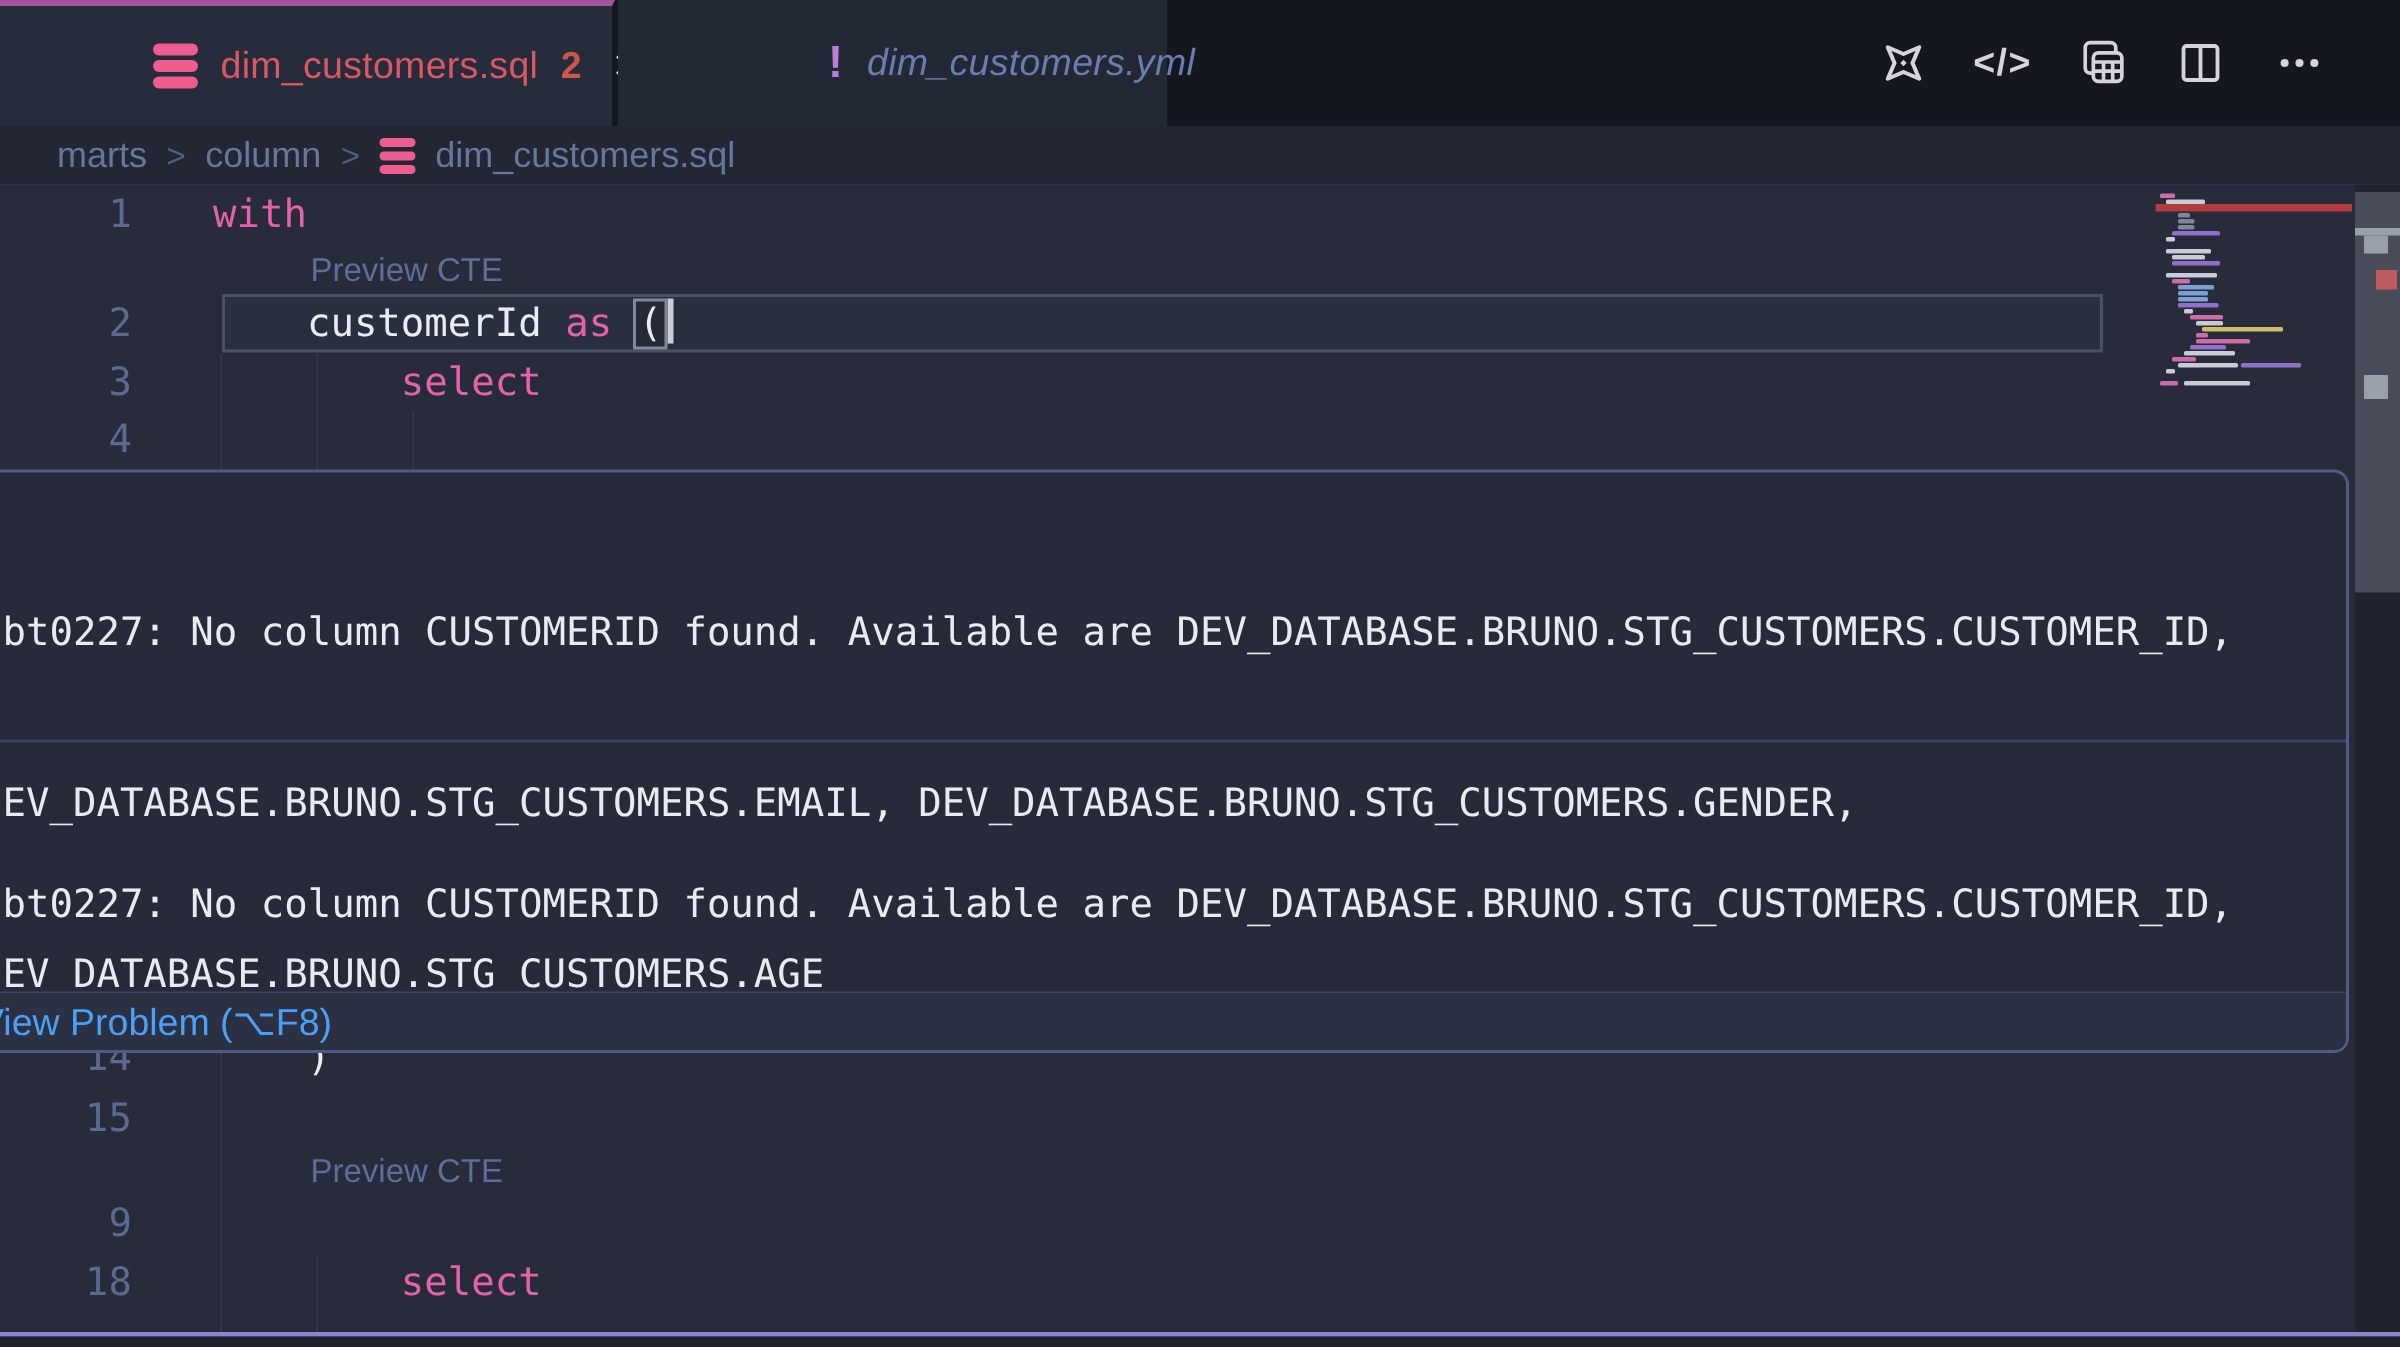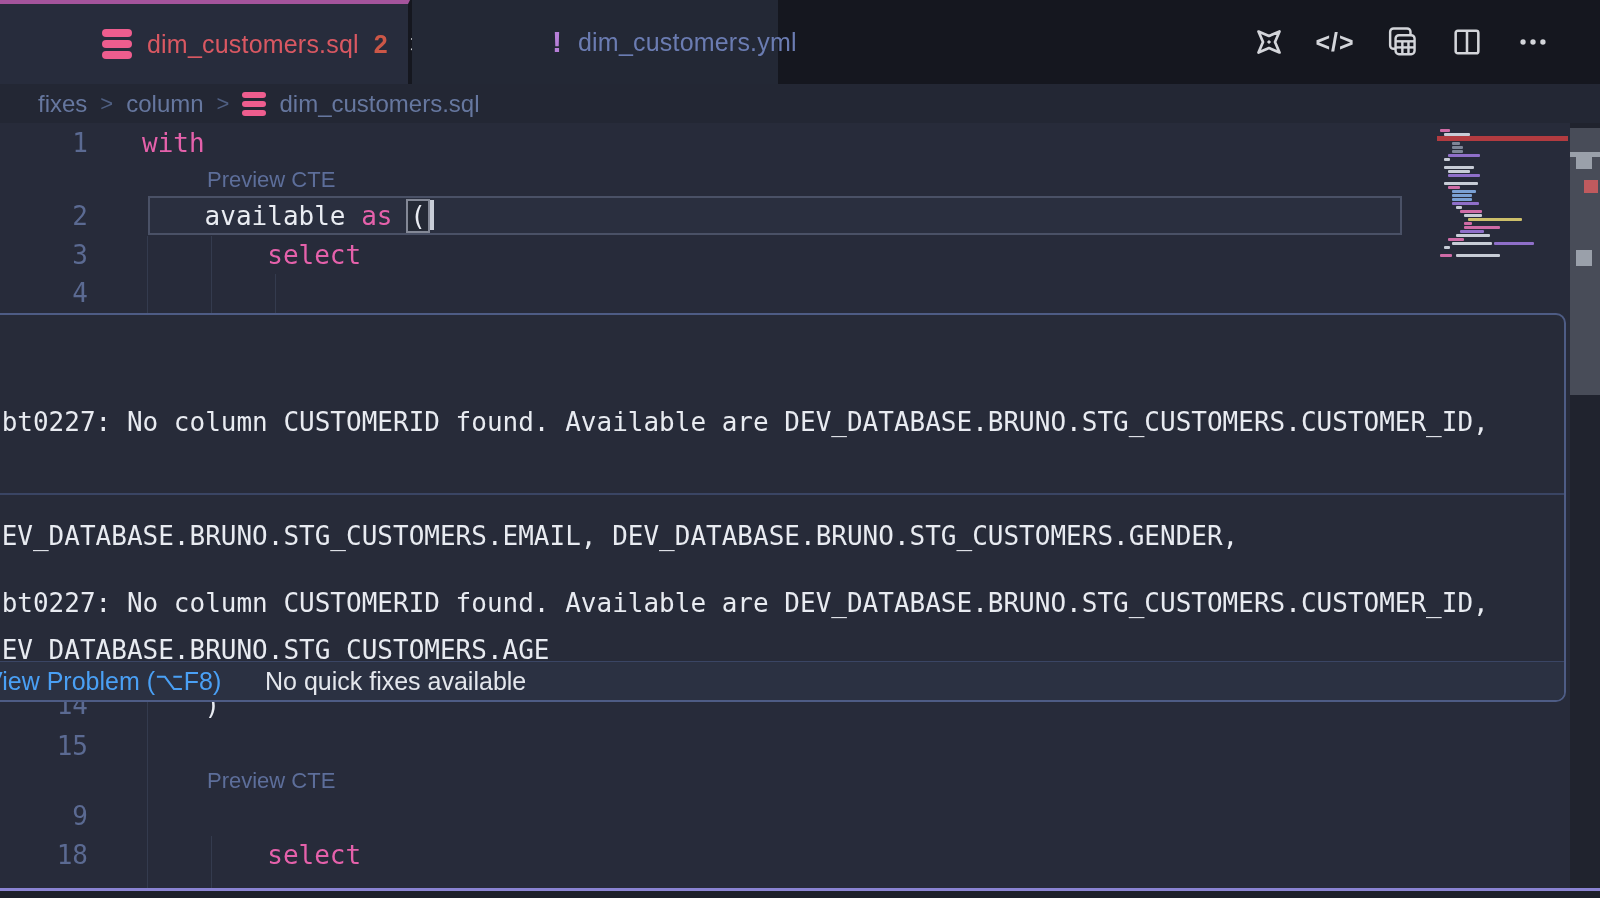--- a/index.html
+++ b/index.html
@@ -8,21 +8,21 @@
     position:relative; width:1600px; height:898px; overflow:hidden;
     background:#a21caf; font-family:"Liberation Sans", sans-serif;
   }
   
   .tabbar{ position:absolute; left:0; top:0; width:1600px; height:84px; background:#15171f; }
   .tab{ position:absolute; top:0; height:84px; display:flex; align-items:center; cursor:pointer; }
   .tab.active{ left:0; width:410px; background:#272c3c; border-top:4px solid #a4549c; border-right:2px solid #15171f; padding-left:102px; gap:15px; }
   .tab.preview{ left:412px; width:366px; background:#232835; padding-left:140px; gap:16px; }
   .tab-label{ font-size:25px; letter-spacing:.2px; }
   .tab.active .tab-label{ color:#d95862; }
-  .tab.preview .tab-label{ color:#6b7cb2; }
+  .tab.preview .tab-label{ color:#6b7cb2; font-style:italic; }
   .tab-badge{ color:#cc5747; font-size:25px; font-weight:700; }
   .tab-close{ color:#e8eaee; font-size:30px; line-height:30px; margin-left:6px; }
   .warn-glyph{ color:#b77fd8; font-size:30px; font-weight:700; }
   .db-icon{ display:inline-flex; flex-direction:column; gap:3px; }
   .db-icon i{ display:block; width:30px; height:8px; border-radius:4px; background:#ee5d8e; }
   .db-icon.small i{ width:24px; height:6px; border-radius:3px; }
   .editor-actions{ position:absolute; right:48px; top:0; height:84px; display:flex; align-items:center; gap:28px; color:#d3d5da; }
   .editor-actions .icn{ display:flex; align-items:center; justify-content:center; width:38px; height:38px; cursor:pointer; }
   .code-glyph{ font-size:25px; font-weight:700; color:#d3d5da; letter-spacing:1px; }
   
@@ -116,21 +116,21 @@
         <svg width="34" height="34" viewBox="0 0 24 24" fill="#d3d5da">
           <circle cx="5" cy="12" r="1.9"></circle>
             <circle cx="12" cy="12" r="1.9"></circle>
             <circle cx="19" cy="12" r="1.9"></circle>
         </svg>
       </span>
     </div>
   </div>
 
   <div class="breadcrumb">
-    <span class="crumb">fixes</span>
+    <span class="crumb">marts</span>
     <span class="sep">&gt;</span>
     <span class="crumb">column</span>
     <span class="sep">&gt;</span>
     <span class="db-icon small">
         <i></i>
         <i></i>
         <i></i>
       </span>
     <span class="crumb">dim_customers.sql</span>
   </div>
@@ -138,21 +138,21 @@
   <div class="editor">
     <div class="cur-line-box"></div>
     <div class="guide" style="left:147px; top:113px; height:77px;"></div>
     <div class="guide" style="left:211px; top:113px; height:77px;"></div>
     <div class="guide" style="left:275px; top:151px; height:39px;"></div>
     <div class="guide" style="left:147px; top:563px; height:202px;"></div>
     <div class="guide" style="left:211px; top:713px; height:52px;"></div>
 
     <div id="code-rows">
         <div class="code-row" style="top: 1px;"><span class="gutter-num">1</span><span class="row-content"><span class="tk-kw">with</span></span></div>
-        <div class="code-row" style="top: 74px;"><span class="gutter-num">2</span><span class="row-content"><span class="tk-fg">    available </span><span class="tk-kw">as</span><span class="tk-fg"> </span><span class="tk-fg tk-bracket">(</span><span class="cursor"></span></span></div>
+        <div class="code-row" style="top: 74px;"><span class="gutter-num">2</span><span class="row-content"><span class="tk-fg">    customerId </span><span class="tk-kw">as</span><span class="tk-fg"> </span><span class="tk-fg tk-bracket">(</span><span class="cursor"></span></span></div>
         <div class="code-row" style="top: 113px;"><span class="gutter-num">3</span><span class="row-content"><span class="tk-kw">        select</span></span></div>
         <div class="code-row" style="top: 151px;"><span class="gutter-num">4</span></div>
         <div class="code-row" style="top: 563px;"><span class="gutter-num">14</span><span class="row-content"><span class="tk-fg">    )</span></span></div>
         <div class="code-row" style="top: 604px;"><span class="gutter-num">15</span><span class="row-content"></span></div>
         <div class="code-row" style="top: 674px;"><span class="gutter-num">9</span></div>
         <div class="code-row" style="top: 713px;"><span class="gutter-num">18</span><span class="row-content"><span class="tk-kw">        select</span></span></div>
       </div>
 
     <div class="codelens" style="top:40px;">Preview CTE</div>
     <div class="codelens" style="top:641px;">Preview CTE</div>
@@ -212,19 +212,18 @@
     <div class="hv-div" style="top:178px;"></div>
     <div class="hv-msg m2">
       <div>dbt0227: No column CUSTOMERID found. Available are DEV_DATABASE.BRUNO.STG_CUSTOMERS.CUSTOMER_ID,</div>
       <div>DEV_DATABASE.BRUNO.STG_CUSTOMERS.EMAIL, DEV_DATABASE.BRUNO.STG_CUSTOMERS.GENDER,</div>
       
       
     </div>
     <div class="hv-div" style="top:346px;"></div>
     <div class="hv-status">
       <span class="hv-link">View Problem (⌥F8)</span>
-      <span class="hv-nofix">No quick fixes available</span>
     </div>
   </div>
 
   <div class="bottom-sash"></div>
   <div class="bottom-strip"></div>
 </div>
 
 </body></html>

